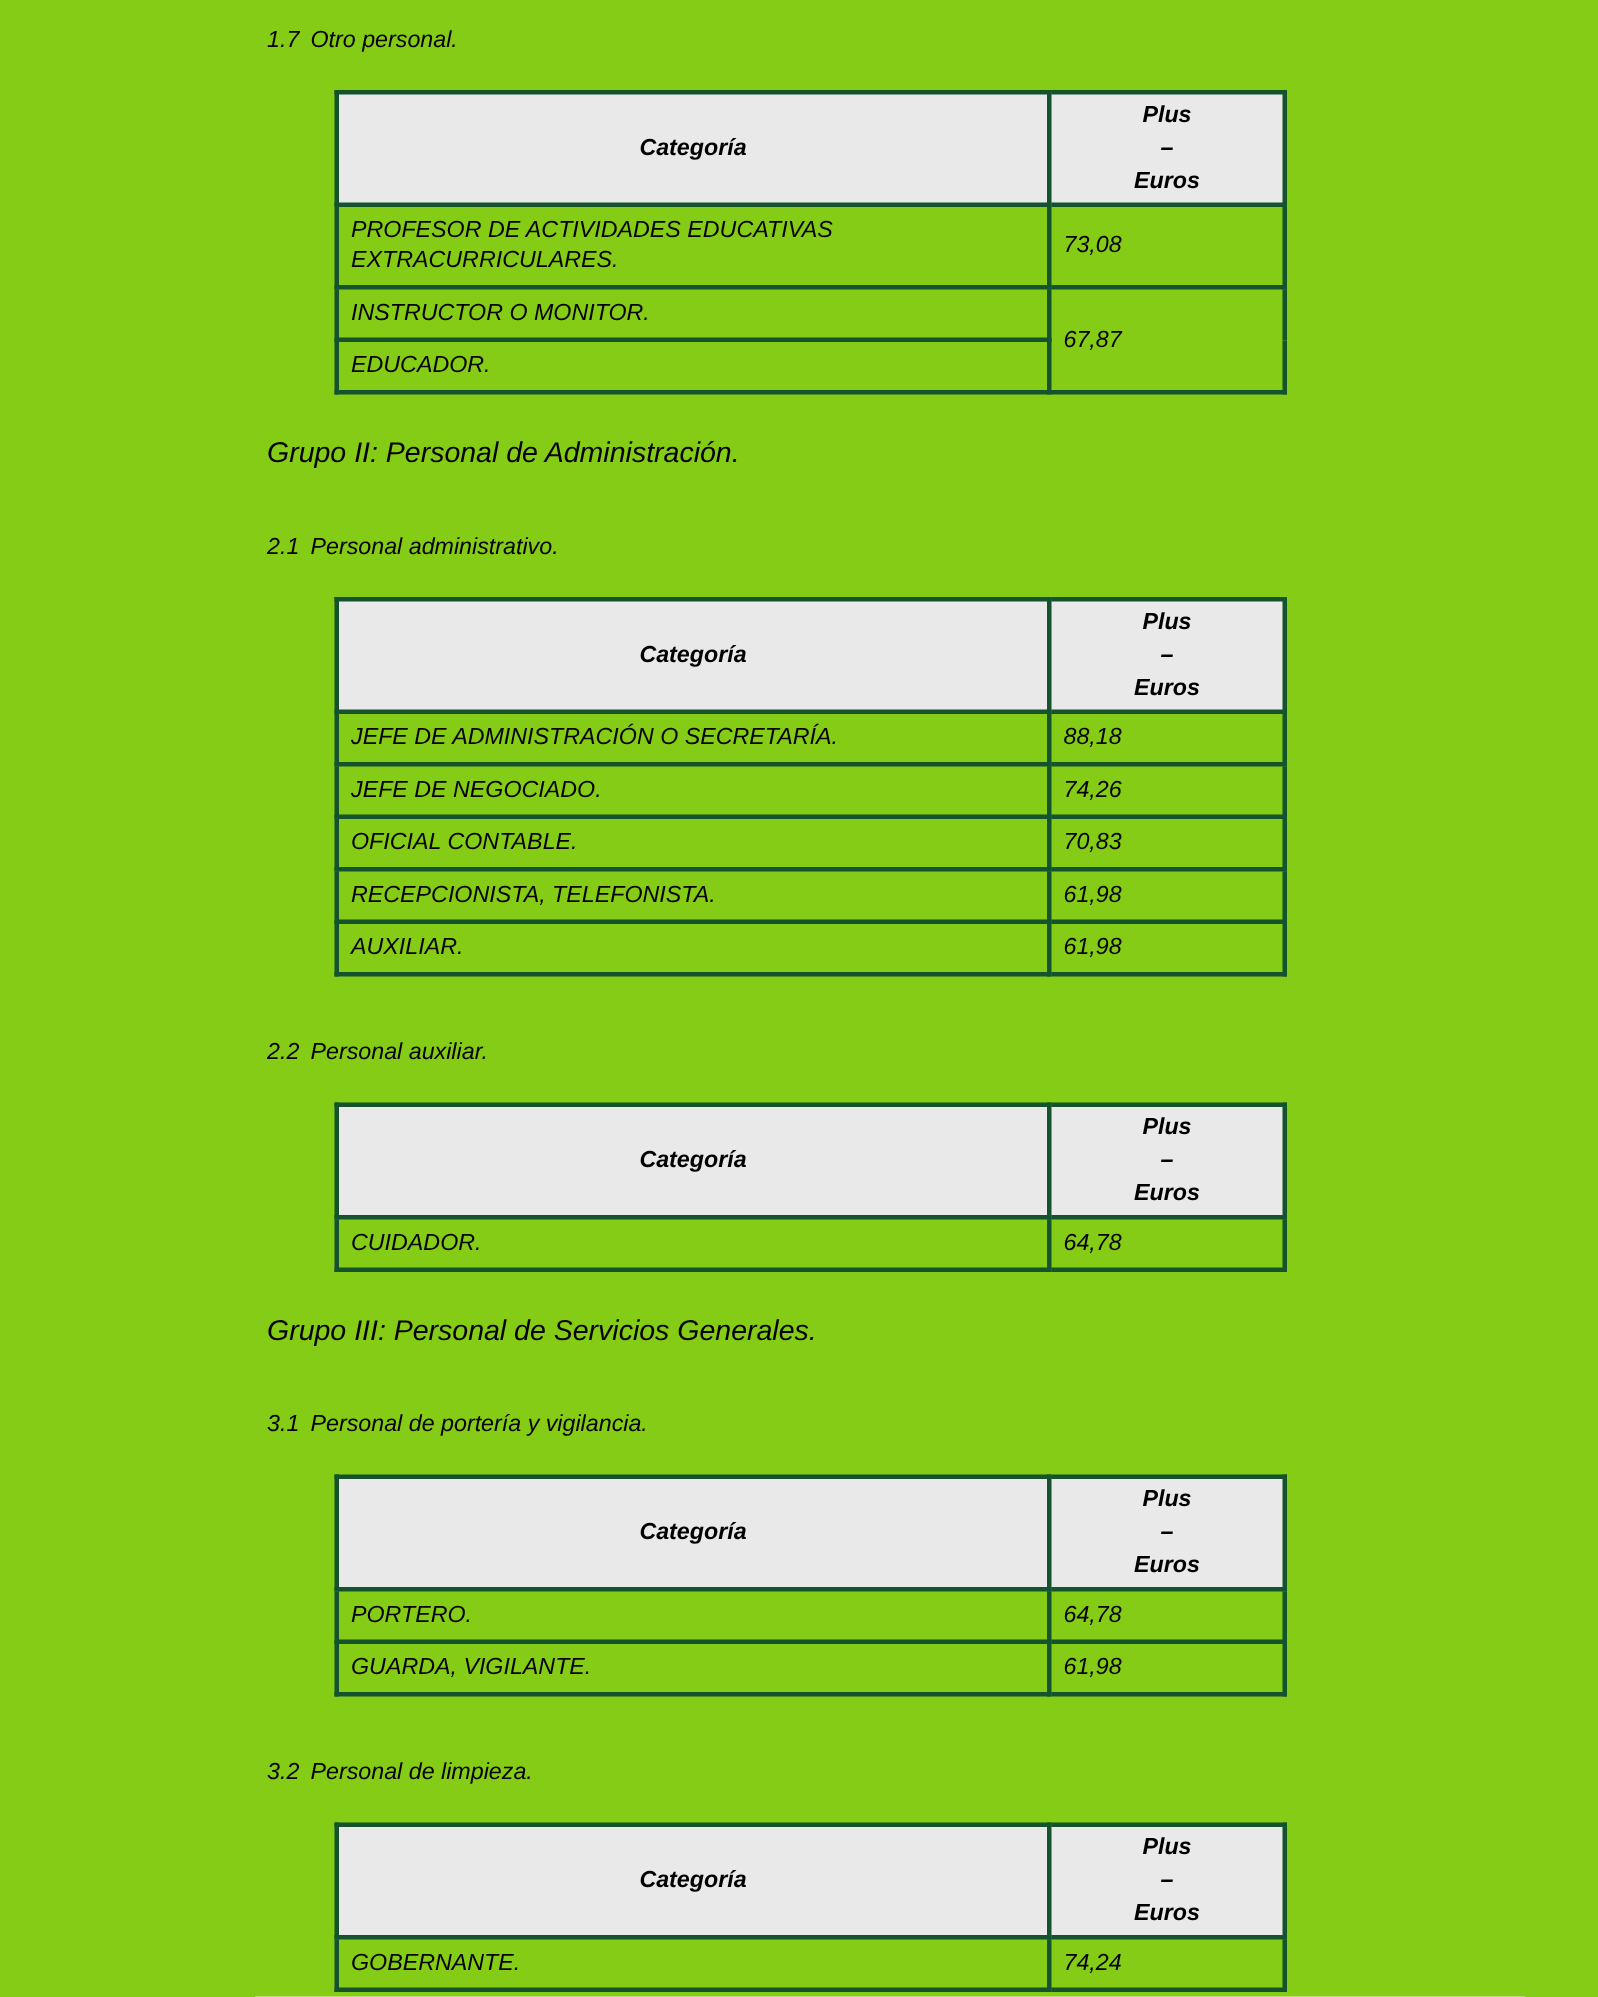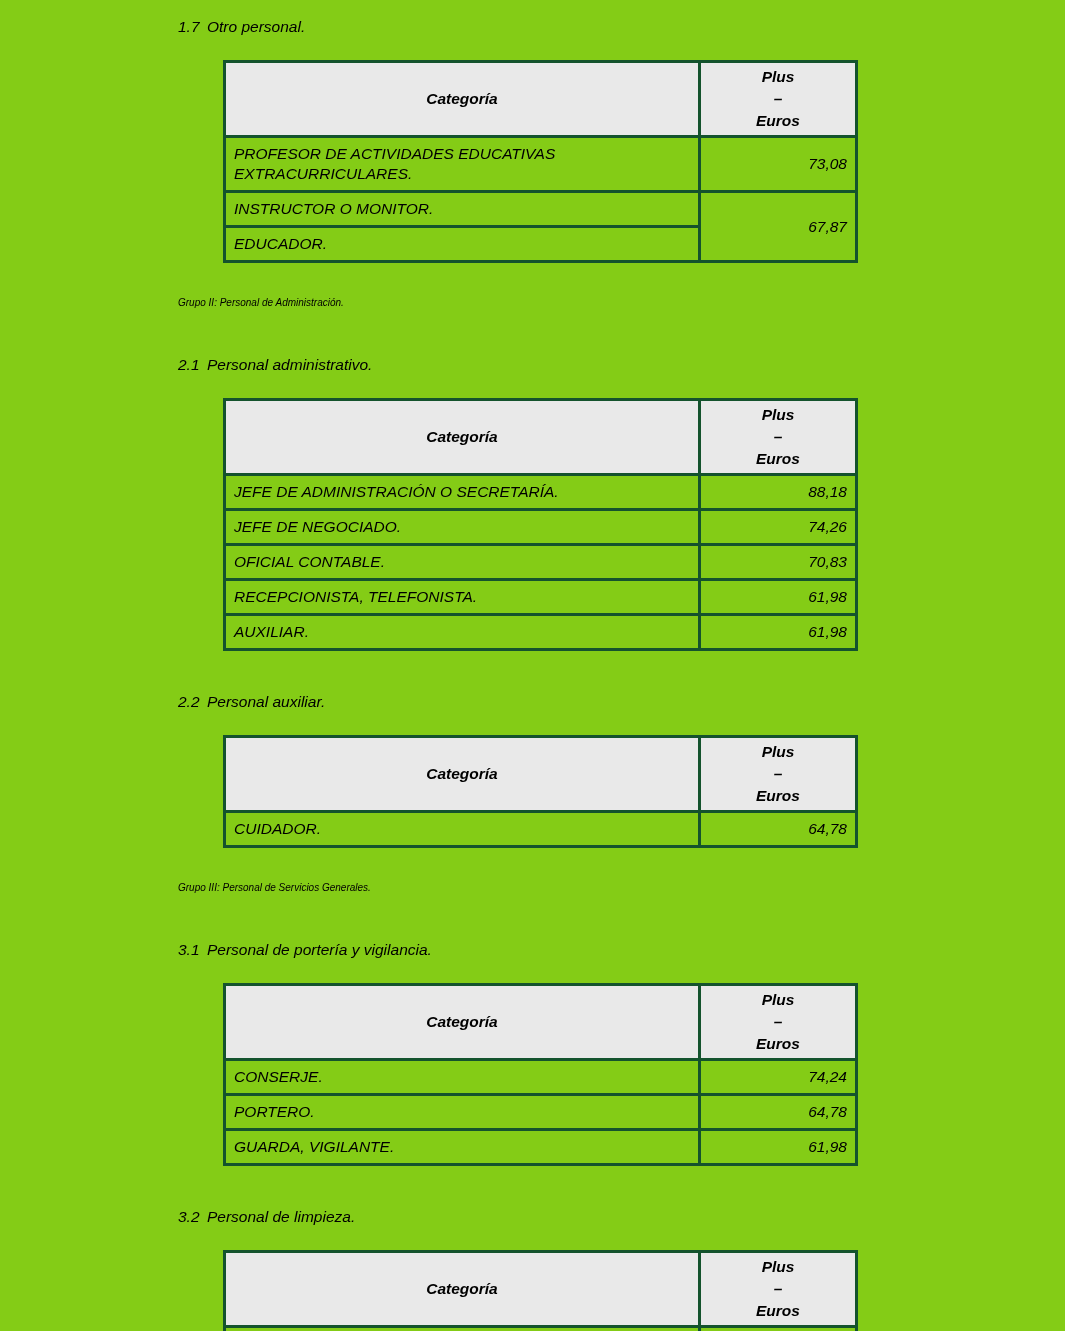--- a/index.html
+++ b/index.html
@@ -15,21 +15,21 @@
     background: #84cc16;
     overflow: hidden;
     font-style: italic;
   }
   .content { padding: 16px 0 0 178px; }
   .content > :first-child { margin-top: 0; }
 
   p { margin: 0; }
   .group-heading {
     margin-top: 29px;
-    font-size: 10px;
+    font-size: 19px;
     line-height: 22px;
   }
   .numbered-heading {
     margin-top: 40px;
     font-size: 15.5px;
     line-height: 22px;
   }
   .sec-num { display: inline-block; width: 29px; }
 
   .data-table {
@@ -54,21 +54,21 @@
   th.col-cat { width: 475px; }
   th.col-val { width: 157px; }
   td {
     font-size: 15.5px;
     line-height: 20px;
     padding: 6px 8px;
     vertical-align: middle;
     height: 34px;
   }
   td.cat { text-align: left; white-space: pre-line; }
-  td.val { text-align: right; }
+  td.val { }
 </style>
 </head>
 <body>
 
 <div class="page">
   <div class="content" id="content">
       <p class="numbered-heading"><span class="sec-num">1.7</span><span class="sec-title">Otro personal.</span></p>
       <table class="data-table">
     <thead>
       <tr>
@@ -158,24 +158,20 @@
         <th class="col-cat">Categoría</th>
         <th class="col-val">
               <div>Plus</div>
               <div>–</div>
               <div>Euros</div>
             </th>
       </tr>
     </thead>
     <tbody>
           <tr>
-            <td class="cat">CONSERJE.</td>
-            <td class="val">74,24</td>
-          </tr>
-          <tr>
             <td class="cat">PORTERO.</td>
             <td class="val">64,78</td>
           </tr>
           <tr>
             <td class="cat">GUARDA, VIGILANTE.</td>
             <td class="val">61,98</td>
           </tr>
         </tbody>
   </table>
       <p class="numbered-heading"><span class="sec-num">3.2</span><span class="sec-title">Personal de limpieza.</span></p>

